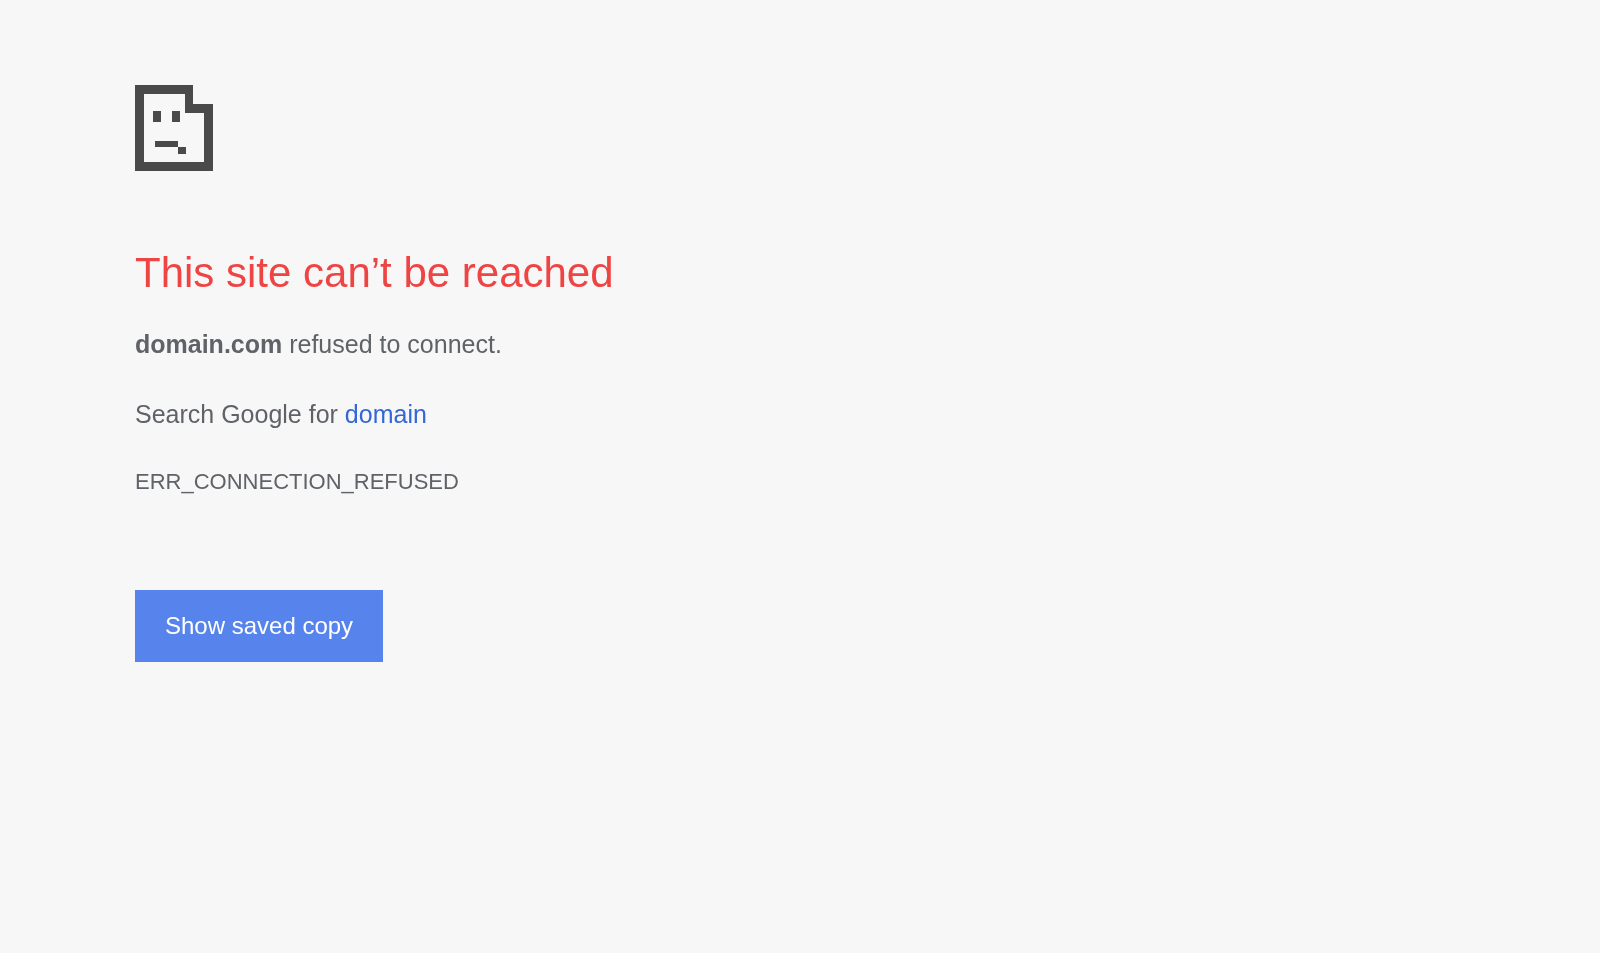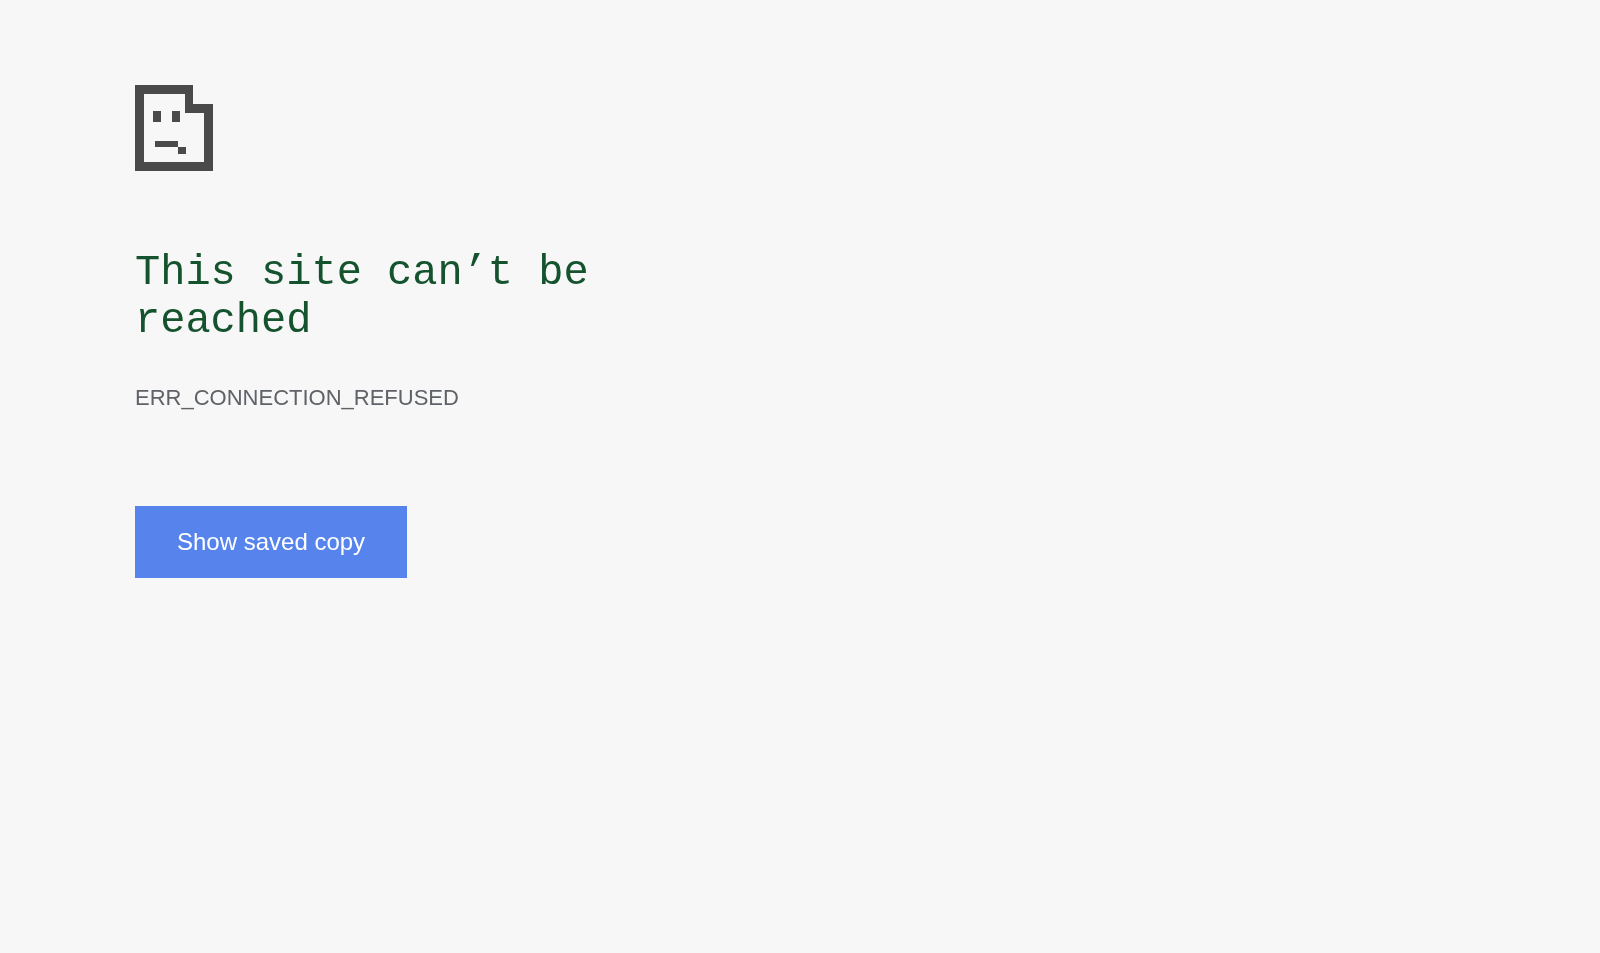--- a/index.html
+++ b/index.html
@@ -17,25 +17,24 @@
     .container {
       padding: 85px 0 0 135px;
       max-width: 760px;
     }
     .icon-wrap {
       margin-bottom: 50px;
     }
     .heading {
       font-size: 42px;
       font-weight: 400;
-      color: #14532d;
+      color: #ef4444;
       margin-bottom: 30px;
       margin-top: 78px;
       letter-spacing: 0px;
-      font-family: Liberation Mono, monospace;
     }
     .subtext {
       font-size: 25px;
       font-weight: 400;
       color: #5f6368;
       margin-bottom: 38px;
       line-height: 1.4;
     }
     .subtext .domain-bold {
       font-weight: 700;
@@ -57,21 +56,21 @@
       margin-top: 40px;
     }
     .button-wrap {
       margin-top: 95px;
     }
     .btn {
       background: #5684ec;
       color: #ffffff;
       border: none;
       font-size: 24px;
-      padding: 22px 42px;
+      padding: 22px 30px;
       cursor: pointer;
       font-family: inherit;
       font-weight: 400;
     }
     svg.sad-page-svg {
       width: 78px;
       height: 86px;
       display: block;
       shape-rendering: crispEdges;
     }
@@ -93,21 +92,27 @@
       <rect x="16" y="24" width="8" height="10" fill="#4a4a4a"></rect>
       <rect x="34" y="24" width="8" height="10" fill="#4a4a4a"></rect>
 
       <rect x="18" y="52" width="22" height="6" fill="#4a4a4a"></rect>
       <rect x="40" y="58" width="7" height="6" fill="#4a4a4a"></rect>
     </svg>
   </div>
 
   <h1 class="heading">This site can’t be reached</h1>
 
+  <p class="subtext">
+    <span class="domain-bold">domain.com</span><span> refused to connect.</span>
+  </p>
 
+  <p class="search-line">
+    <span>Search Google for </span><a href="#">domain</a>
+  </p>
 
   <p class="error-code">ERR_CONNECTION_REFUSED</p>
 
   <div class="button-wrap">
     <button class="btn">Show saved copy</button>
   </div>
 
 </div>
 
 </body></html>

